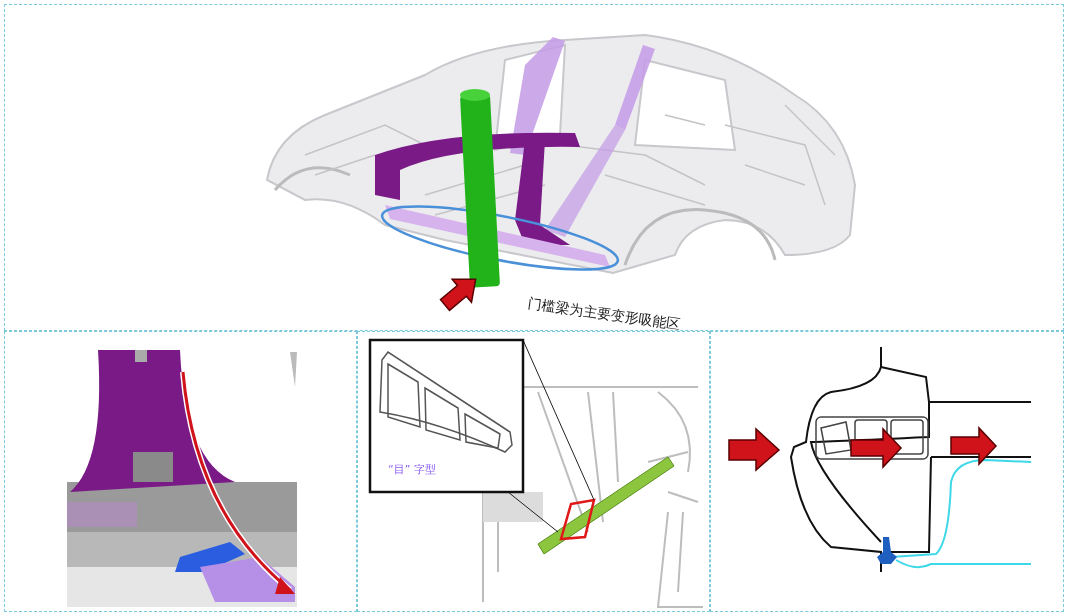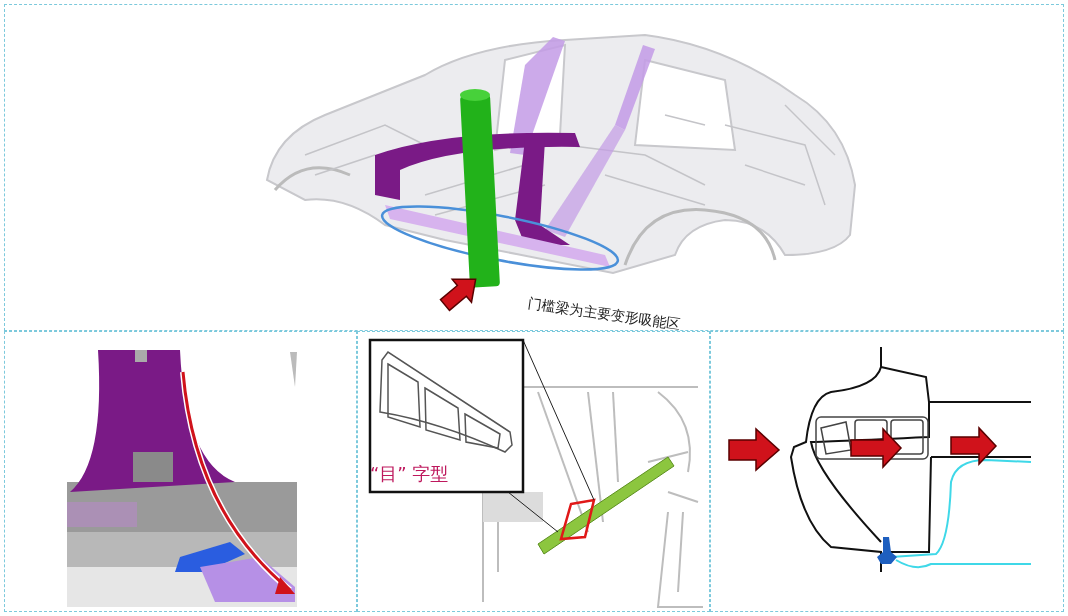--- a/index.html
+++ b/index.html
@@ -5,21 +5,21 @@
   html, body { margin:0; padding:0; background:#ffffff; }
   body { width:1068px; height:616px; position:relative; overflow:hidden; font-family:"DejaVu Sans", sans-serif; }
   .panel { position:absolute; border:1.5px dashed #7cc9dc; box-sizing:border-box; background:#fff; }
   #p-top { left:4px; top:4px; width:1060px; height:327px; }
   #p-left { left:4px; top:331px; width:353px; height:281px; }
   #p-mid { left:357px; top:331px; width:353px; height:281px; }
   #p-right { left:710px; top:331px; width:354px; height:281px; }
   svg { position:absolute; left:0; top:0; }
   .caption { position:absolute; font-size:14px; color:#222; white-space:nowrap; }
   #main-caption { left:524px; top:290px; transform:rotate(8deg); transform-origin:left top; }
-  #inset-caption { left:12px; top:130px; font-size:18px; color:#be185d; }
+  #inset-caption { left:30px; top:130px; font-size:11px; color:#8b5cf6; }
 </style>
 </head>
 <body>
 
 <div class="panel" id="p-top">
   <svg width="1060" height="327">
 
     <path d="M262 175 Q270 130 320 110 L420 70 Q470 40 560 35 L640 30 Q720 40 790 90 Q840 120 850 180 L845 230 Q830 250 780 250 Q760 215 720 215 Q680 220 670 250 L608 268 L440 235 L380 220 Q340 190 300 195 Z" fill="#ececef" stroke="#c8c8cc" stroke-width="2"></path>
 
     <path d="M620 260 Q640 200 700 205 Q760 210 770 255" fill="none" stroke="#bbb" stroke-width="3"></path>

